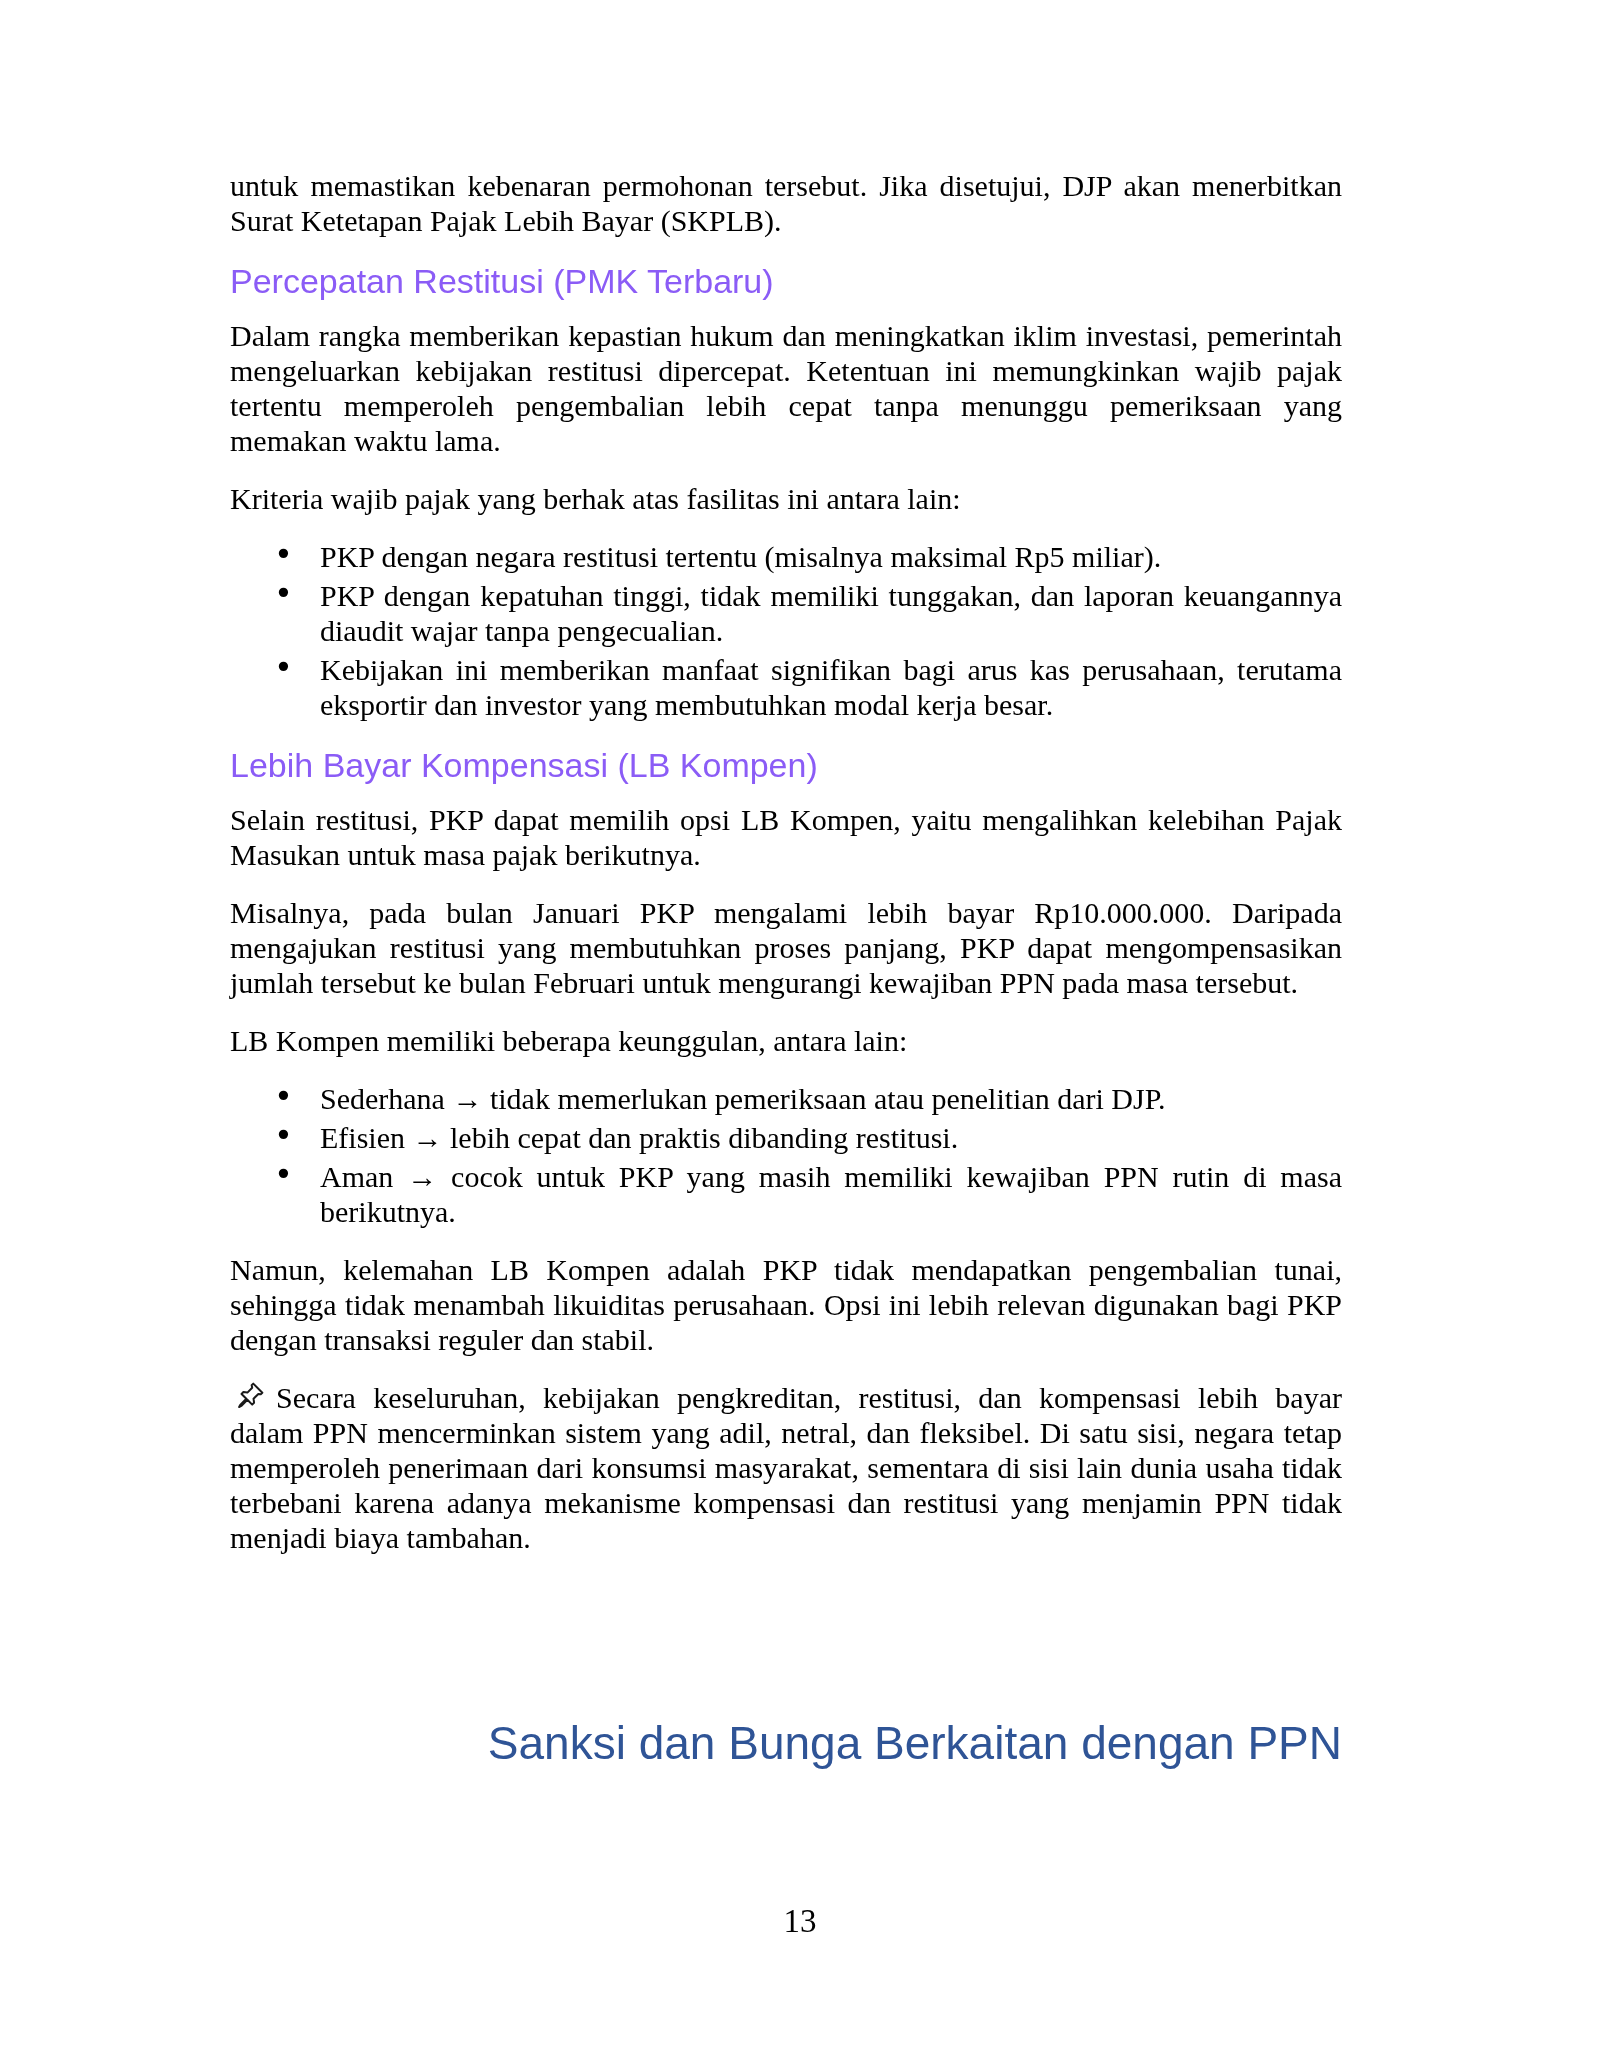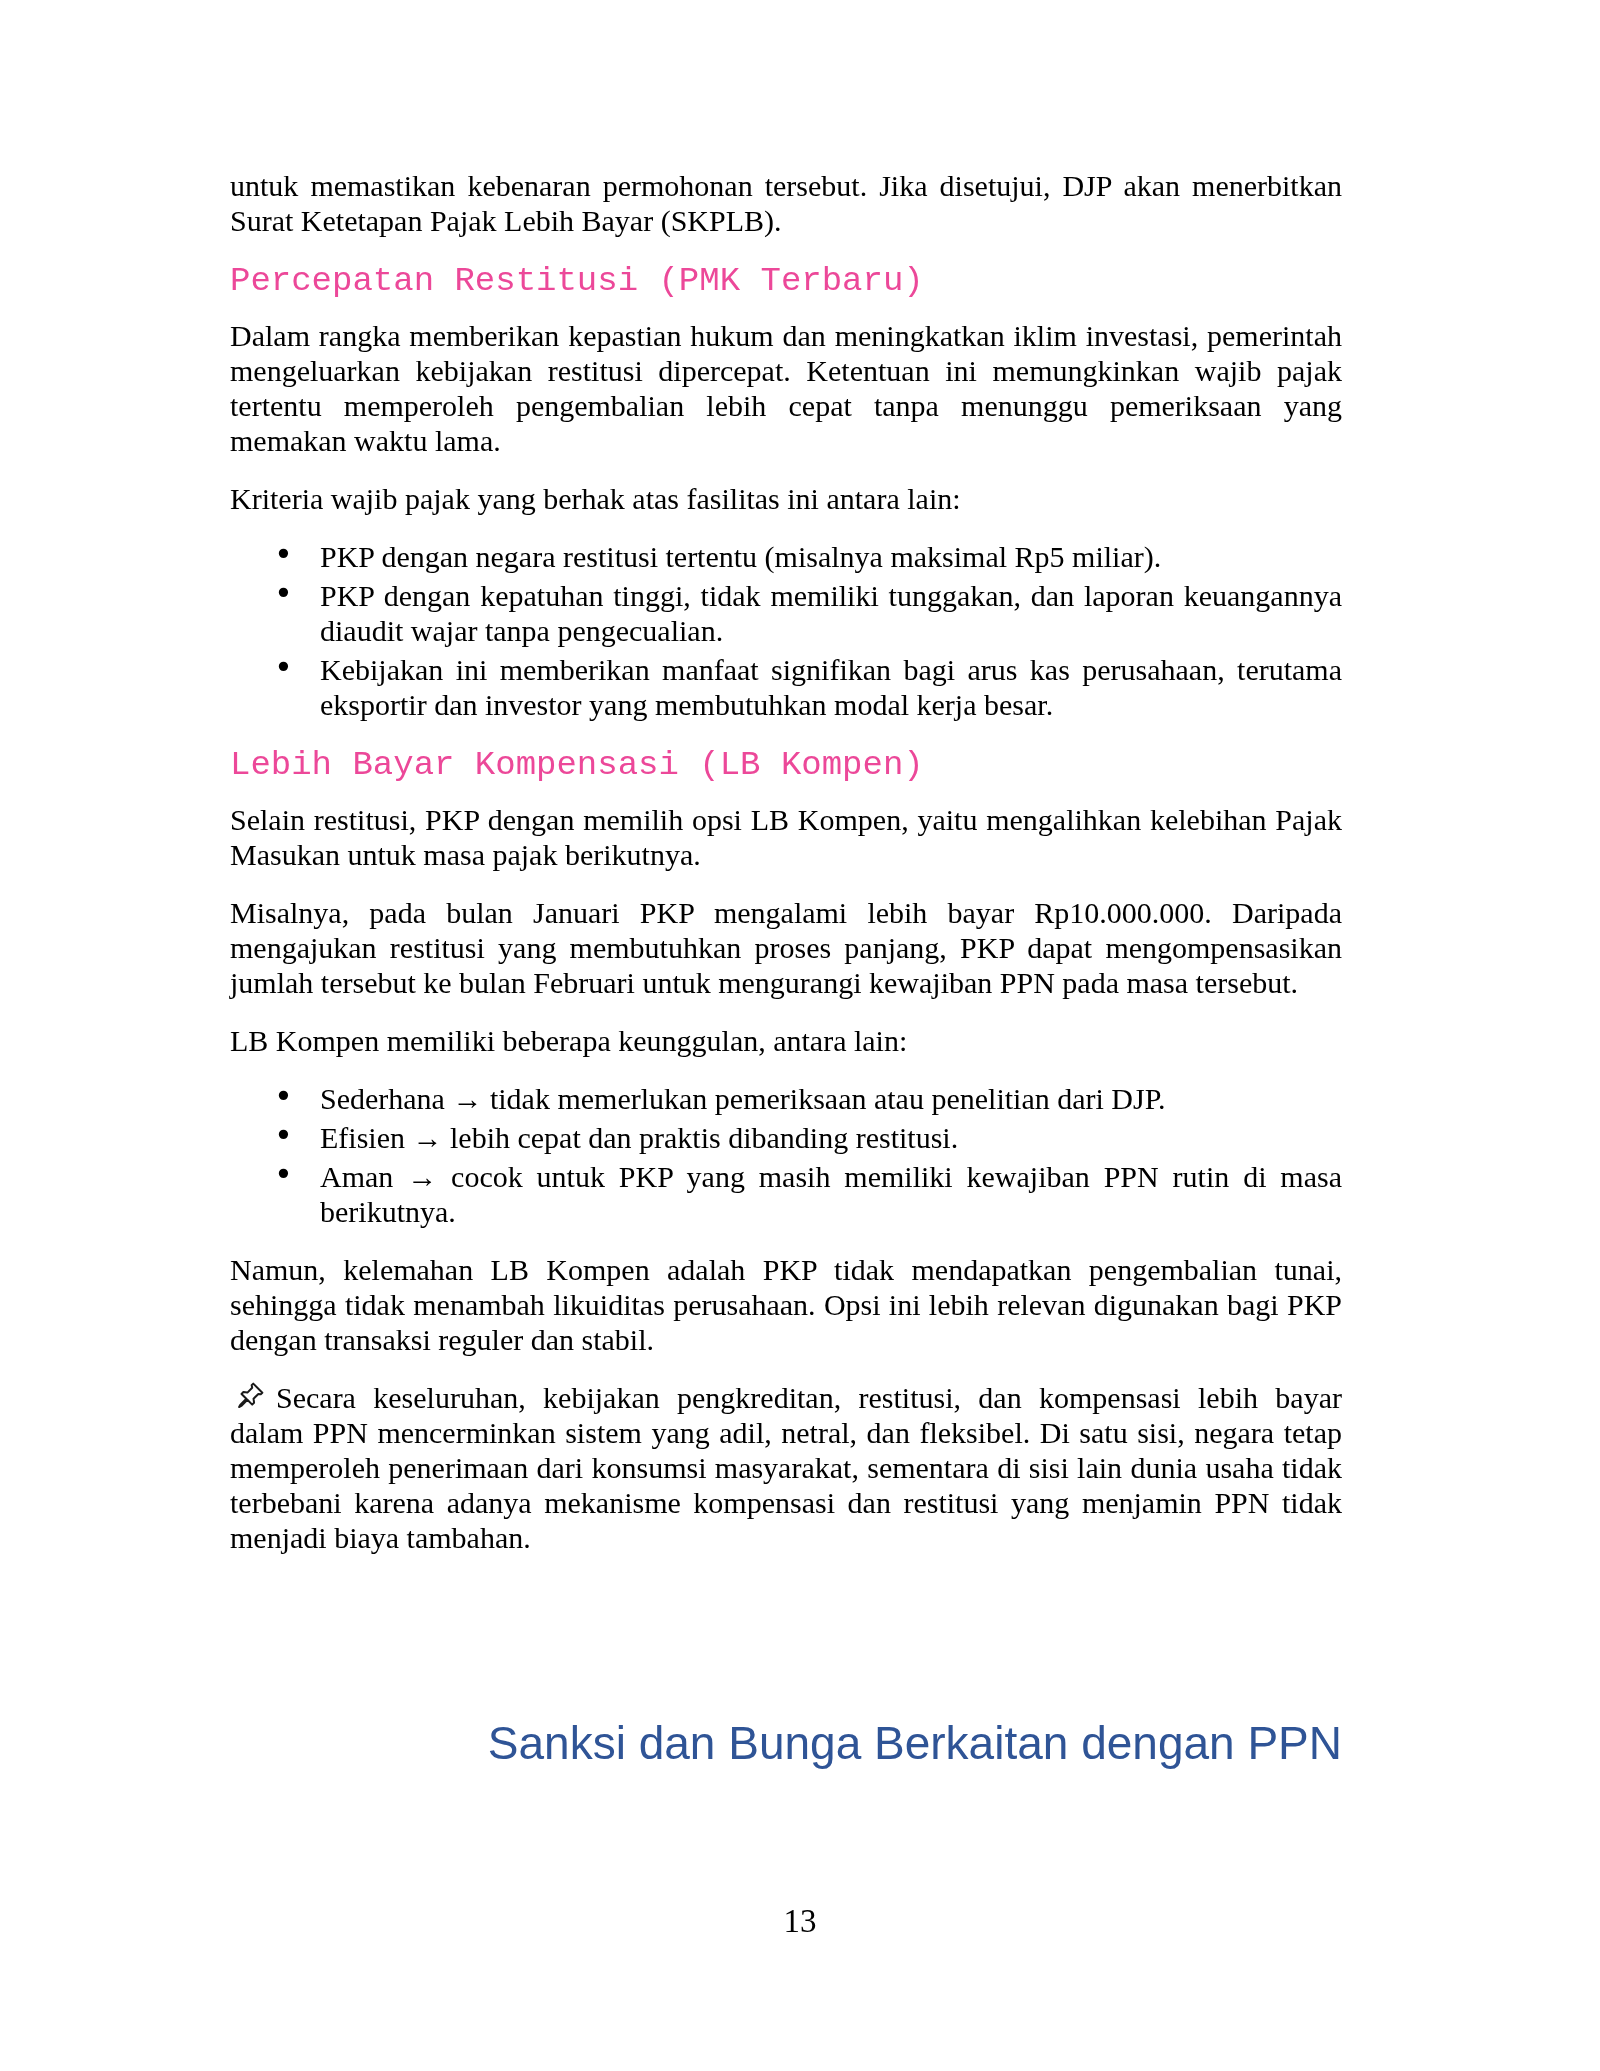--- a/index.html
+++ b/index.html
@@ -20,25 +20,25 @@
     left: 230px; top: 168px;
     width: 1112px;
   }
   p.body-text {
     font-size: 30px;
     line-height: 35px;
     text-align: justify;
     margin-bottom: 23px;
   }
   h2.sub-heading {
-    font-family: Liberation Mono, monospace;
+    font-family: Liberation Sans, sans-serif;
     font-weight: 400;
     font-size: 34px;
     line-height: 40px;
-    color: #ec4899;
+    color: #8b5cf6;
     margin-top: 14px;
     margin-bottom: 17px;
     text-align: left;
   }
   .bullet-list { margin-bottom: 23px; }
   .bullet-item {
     position: relative;
     padding-left: 90px;
     font-size: 30px;
     line-height: 35px;
@@ -101,21 +101,21 @@
         <span>PKP dengan kepatuhan tinggi, tidak memiliki tunggakan, dan laporan keuangannya diaudit wajar tanpa pengecualian.</span>
       </div>
       <div class="bullet-item">
         <span class="marker">•</span>
         <span>Kebijakan ini memberikan manfaat signifikan bagi arus kas perusahaan, terutama eksportir dan investor yang membutuhkan modal kerja besar.</span>
       </div>
     </div>
 
     <h2 class="sub-heading">Lebih Bayar Kompensasi (LB Kompen)</h2>
 
-    <p class="body-text">Selain restitusi, PKP dengan memilih opsi LB Kompen, yaitu mengalihkan kelebihan Pajak Masukan untuk masa pajak berikutnya.</p>
+    <p class="body-text">Selain restitusi, PKP dapat memilih opsi LB Kompen, yaitu mengalihkan kelebihan Pajak Masukan untuk masa pajak berikutnya.</p>
 
     <p class="body-text">Misalnya, pada bulan Januari PKP mengalami lebih bayar Rp10.000.000. Daripada mengajukan restitusi yang membutuhkan proses panjang, PKP dapat mengompensasikan jumlah tersebut ke bulan Februari untuk mengurangi kewajiban PPN pada masa tersebut.</p>
 
     <p class="body-text">LB Kompen memiliki beberapa keunggulan, antara lain:</p>
 
     <div class="bullet-list">
       <div class="bullet-item">
         <span class="marker">•</span>
         <span>Sederhana → tidak memerlukan pemeriksaan atau penelitian dari DJP.</span>
       </div>

